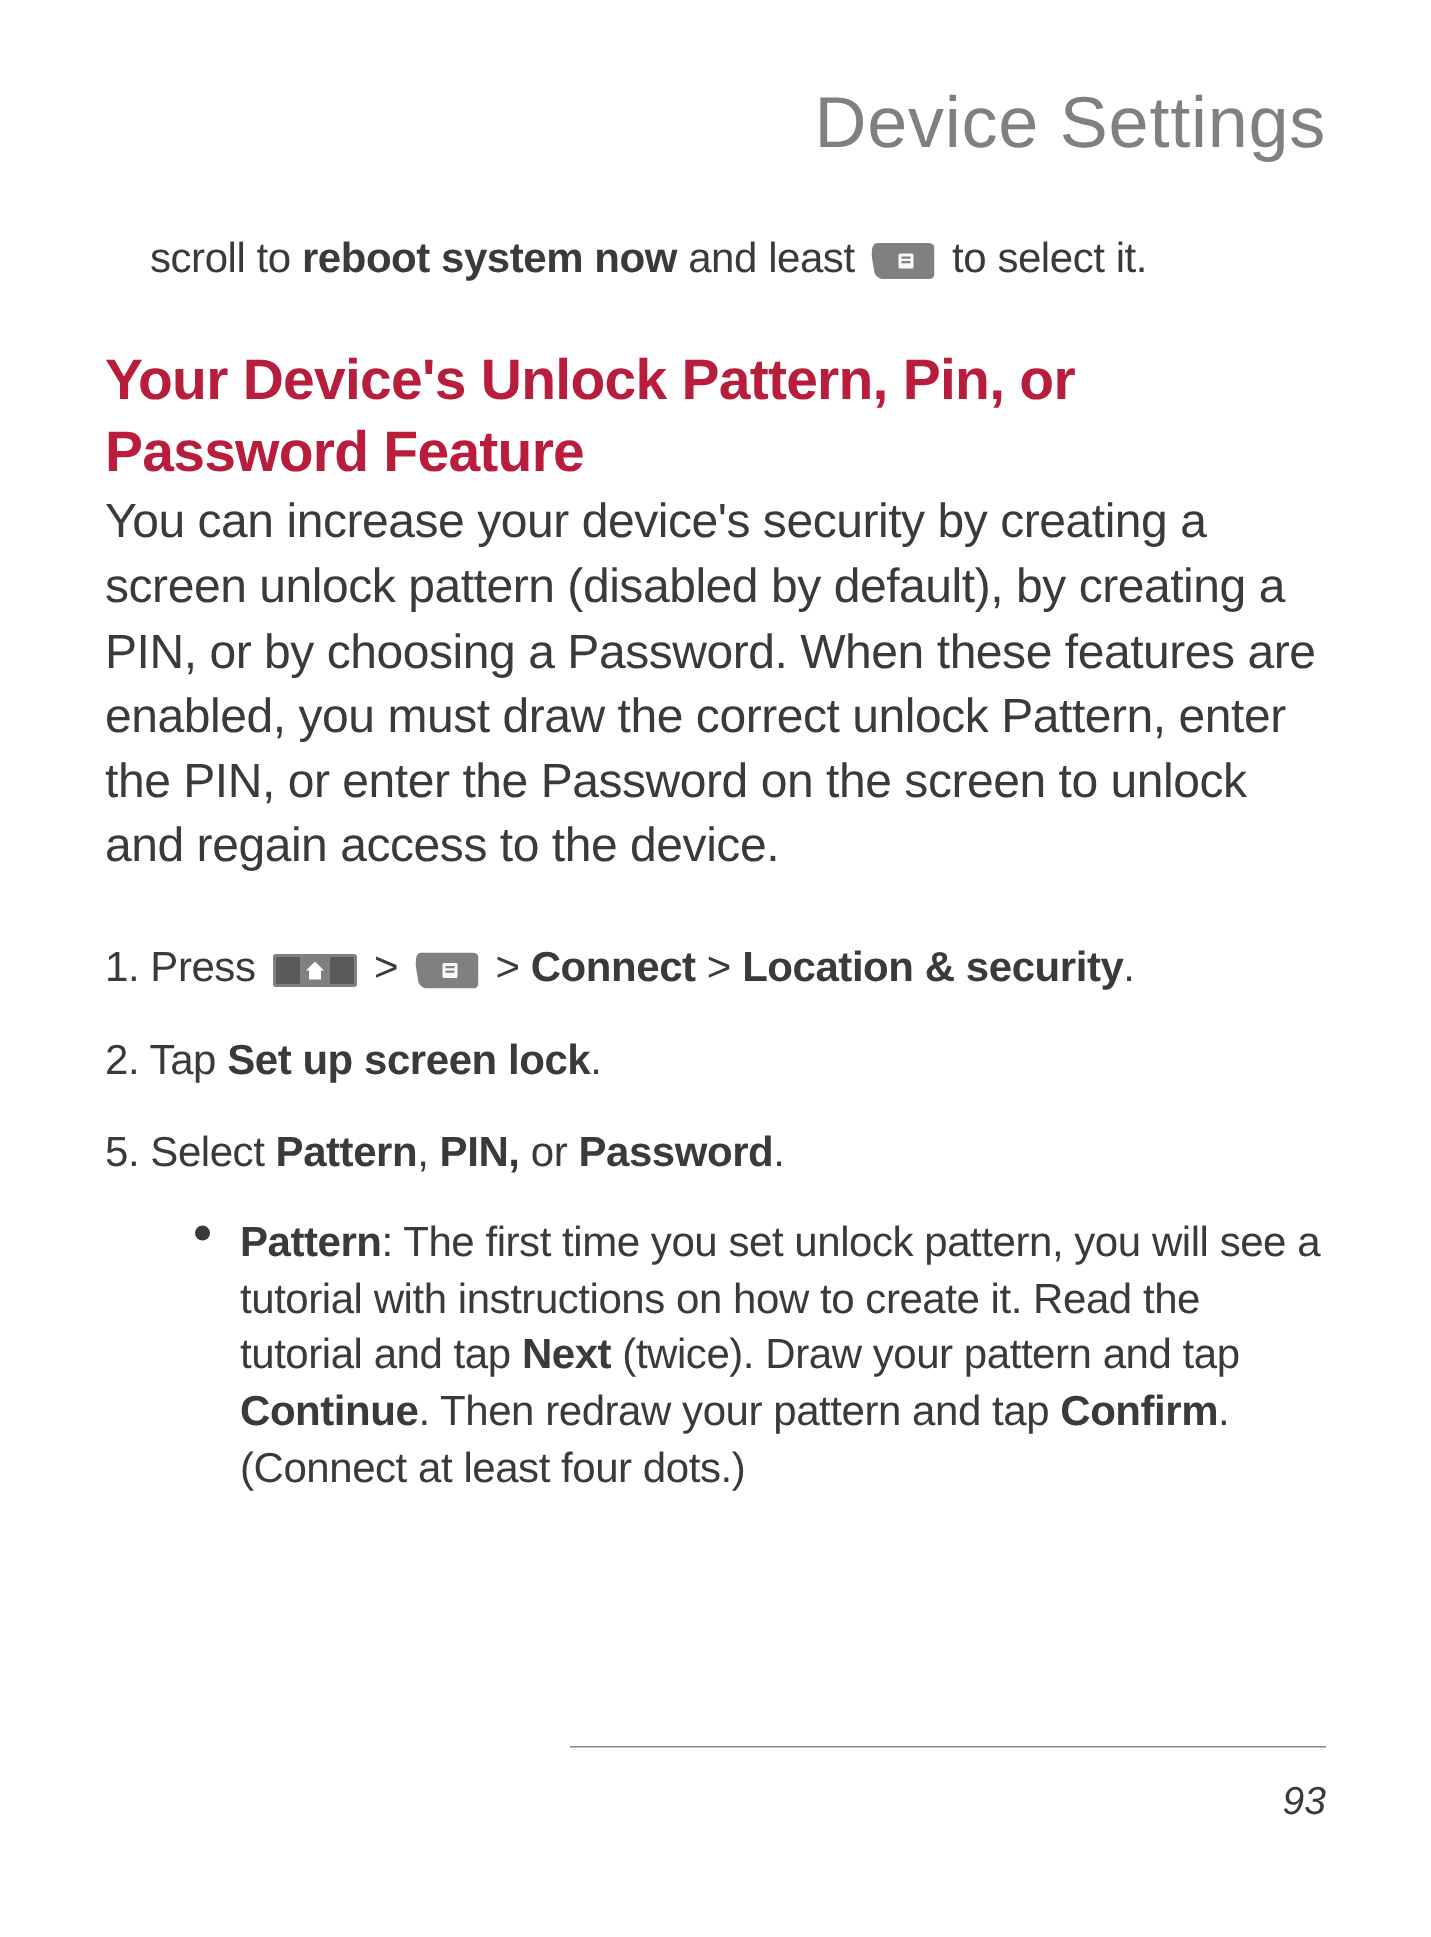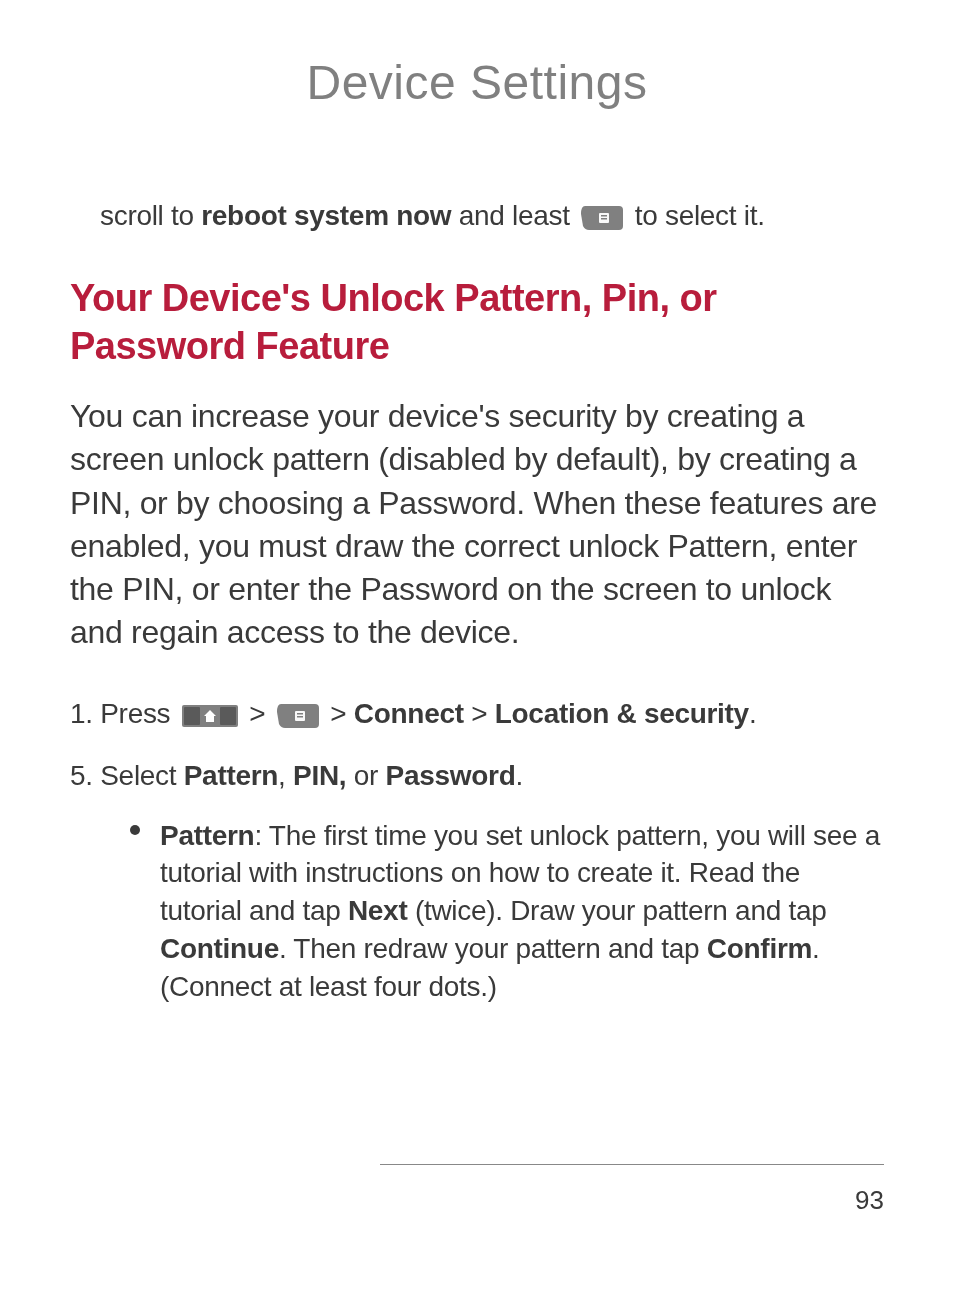--- a/index.html
+++ b/index.html
@@ -12,46 +12,45 @@
       position: relative;
       color: #3a3a3a;
     }
     .page {
       padding: 55px 70px 40px 70px;
       box-sizing: border-box;
       height: 100%;
       position: relative;
     }
     .page-title {
-      text-align: center;
+      text-align: right;
       font-size: 48px;
       color: #808080;
       font-weight: 400;
-      margin-bottom: 86px;
+      margin-bottom: 42px;
       letter-spacing: 0.5px;
     }
     .step-6 {
       font-size: 28px;
       line-height: 1.4;
       margin-bottom: 40px;
       letter-spacing: -0.3px;
     }
     .step-6 .indent {
       margin-left: 30px;
       display: block;
     }
     .bold {
       font-weight: bold;
     }
     .section-heading {
       color: #b81d3c;
       font-size: 38px;
       font-weight: bold;
       line-height: 1.25;
-      margin-bottom: 25px;
       letter-spacing: -0.5px;
     }
     .body-text {
       font-size: 32px;
       line-height: 1.35;
       margin-bottom: 40px;
       letter-spacing: -0.3px;
     }
     .sub-heading {
       font-size: 28px;
@@ -88,20 +87,21 @@
       margin: 0 4px;
     }
     .key-icon svg {
       display: block;
     }
     .page-footer {
       position: absolute;
       bottom: 75px;
       right: 70px;
       left: 380px;
+      font-style: italic;
     }
     .footer-line {
       border-top: 1px solid #888;
       margin-bottom: 20px;
     }
     .page-number {
       text-align: right;
       font-size: 26px;
       color: #3a3a3a;
     }
@@ -151,20 +151,23 @@
         <rect x="20" y="9" width="6" height="1.5" fill="#808080"></rect>
         <rect x="20" y="12" width="6" height="1.5" fill="#808080"></rect>
       </svg>
     </span>
     <span> &gt; </span>
     <span class="bold">Connect</span>
     <span> &gt; </span>
     <span class="bold">Location &amp; security</span><span>.</span>
   </div>
 
+  <div class="num-step">
+    <span>2. Tap </span><span class="bold">Set up screen lock</span><span>.</span>
+  </div>
 
   <div class="num-step">
     <span>5. Select </span><span class="bold">Pattern</span><span>, </span><span class="bold">PIN,</span><span> or </span><span class="bold">Password</span><span>.</span>
   </div>
 
   <div class="bullet-item">
     <span class="bullet-dot"></span>
     <span class="bold">Pattern</span><span>: The first time you set unlock pattern, you will see a tutorial with instructions on how to create it. Read the tutorial and tap </span><span class="bold">Next</span><span> (twice). Draw your pattern and tap </span><span class="bold">Continue</span><span>. Then redraw your pattern and tap </span><span class="bold">Confirm</span><span>. (Connect at least four dots.)</span>
   </div>
 

